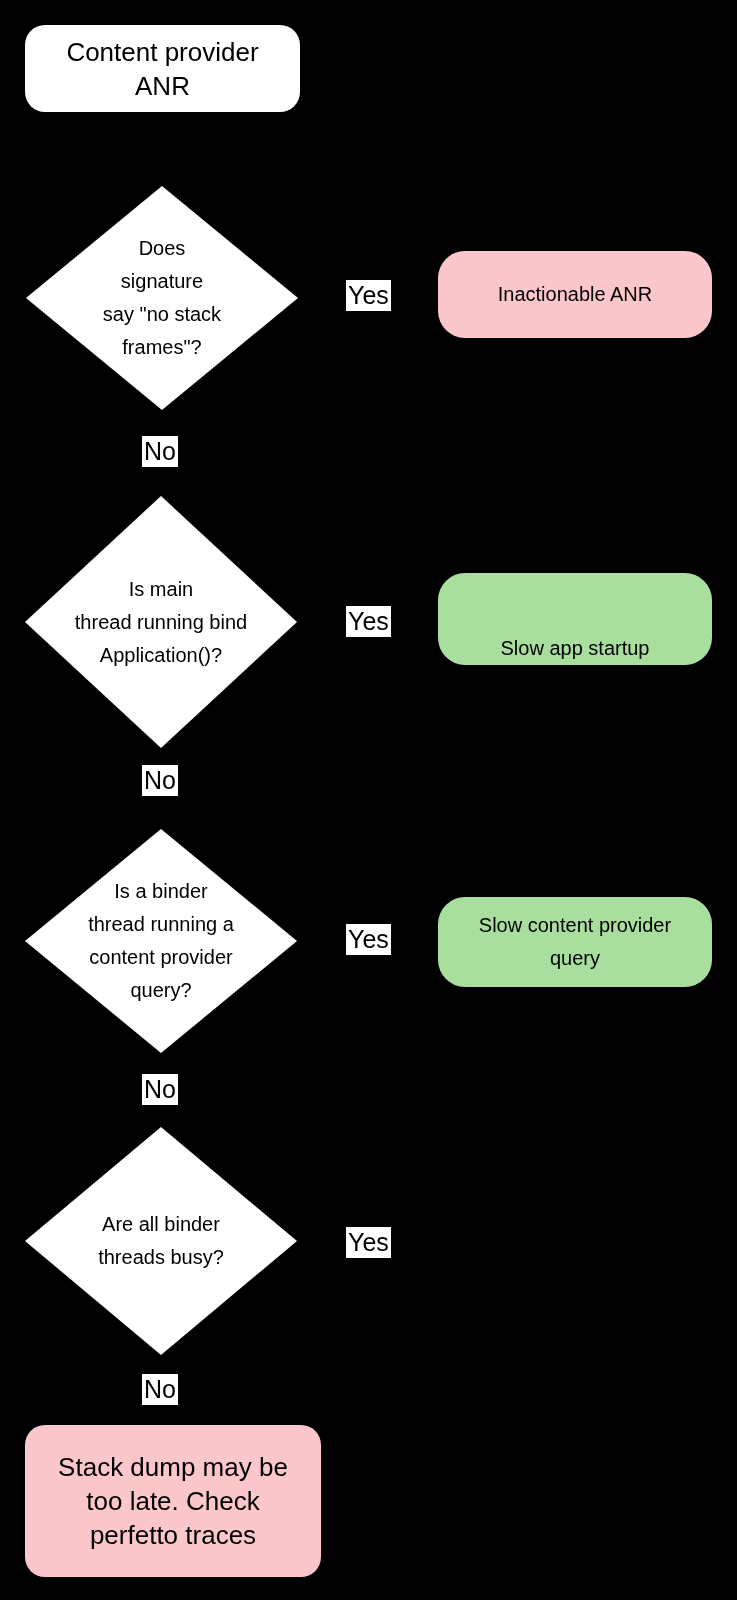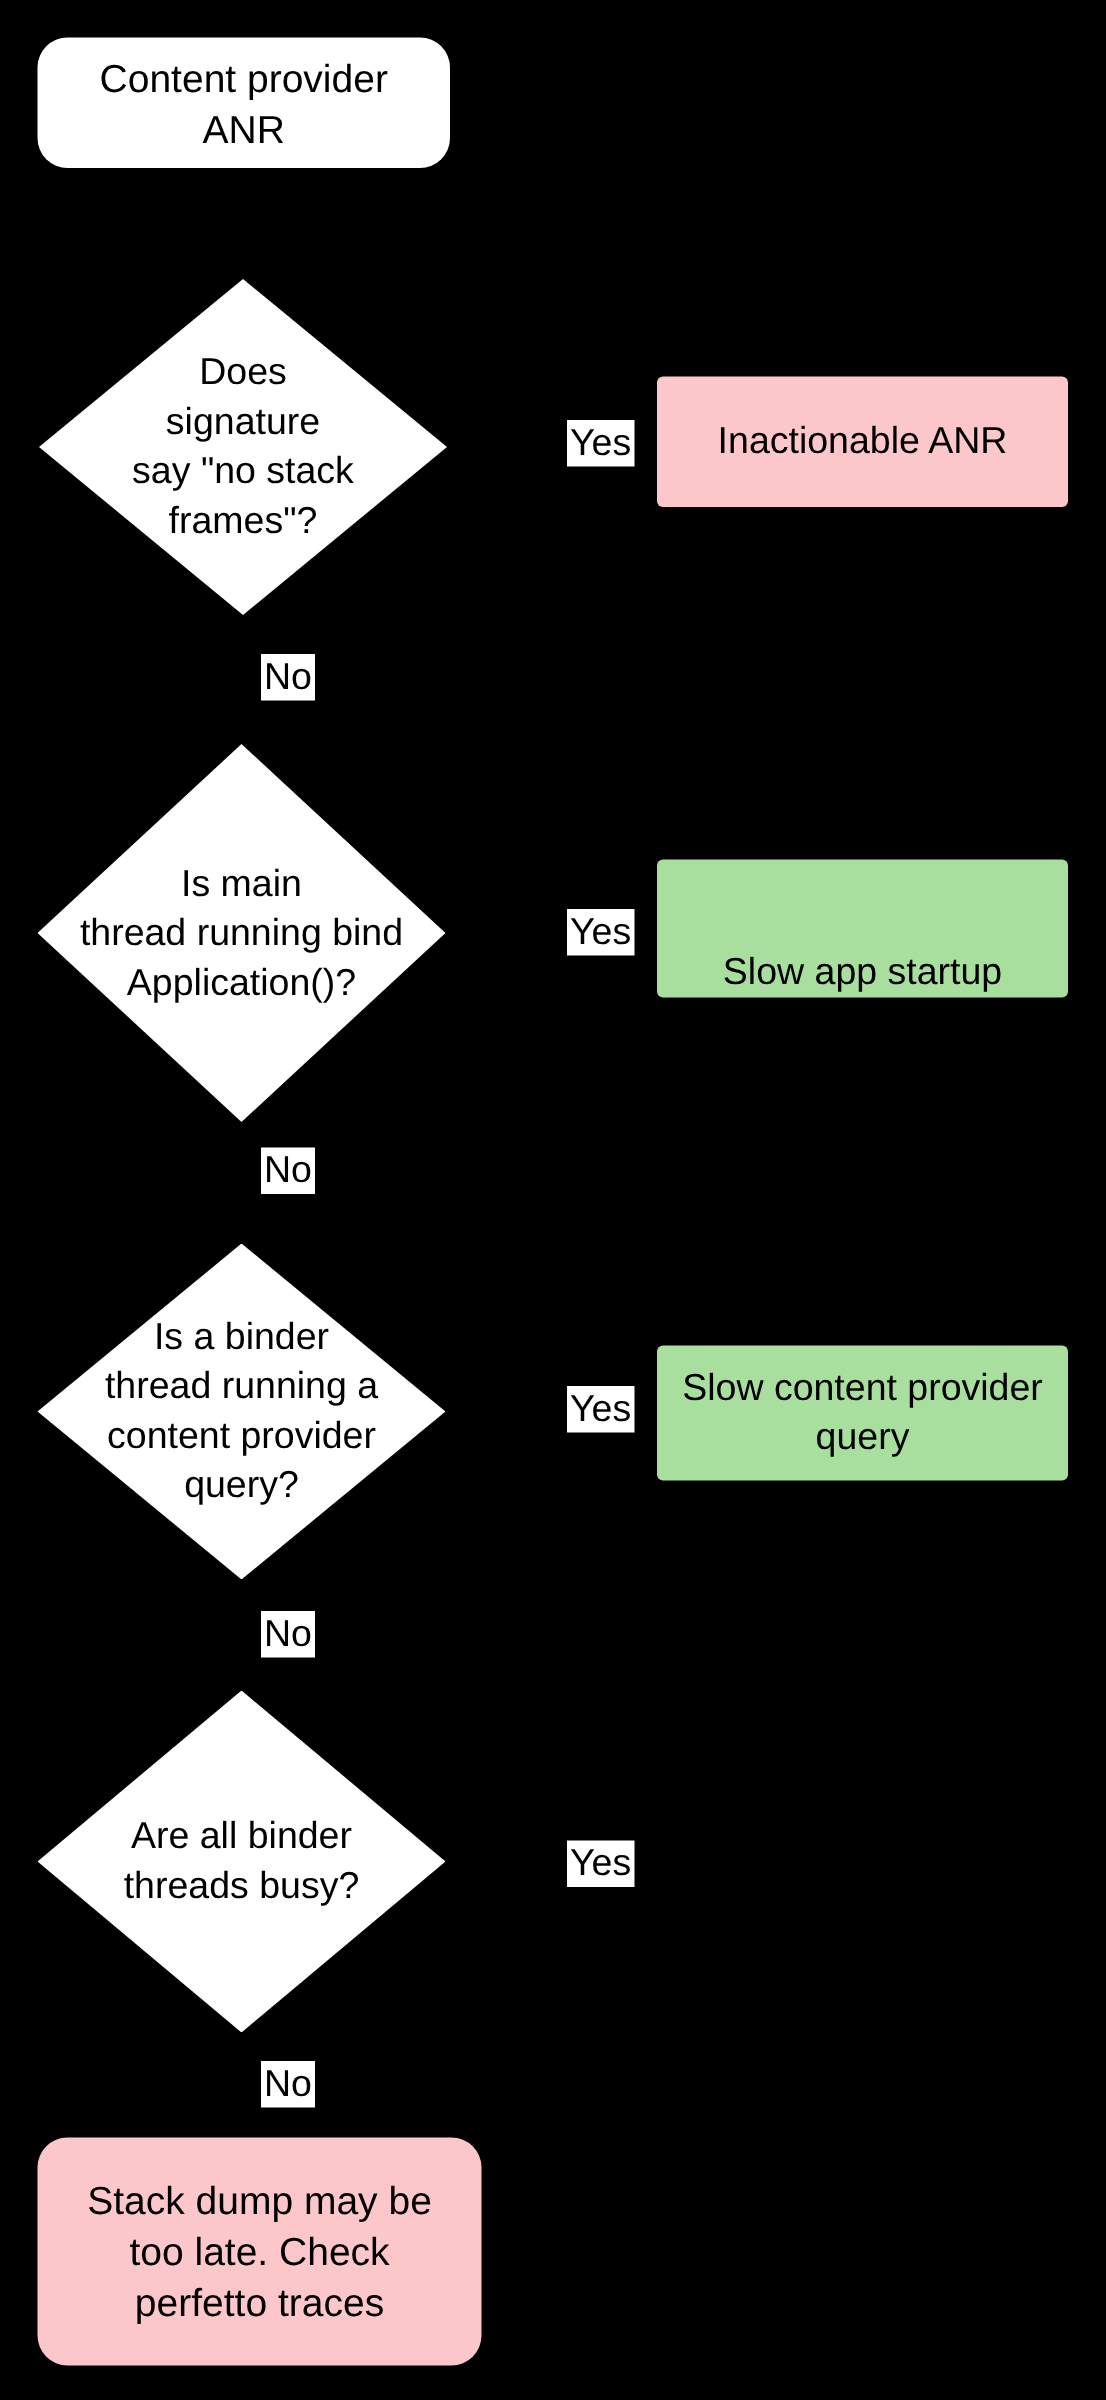--- a/index.html
+++ b/index.html
@@ -10,46 +10,45 @@
     overflow:hidden;
     font-family:"Liberation Sans", sans-serif;
     color:#000;
   }
   .node{position:absolute;}
   .rect{
     border-radius:20px;
     display:flex;align-items:center;justify-content:center;
   }
   .result{
-    border-radius:4px;
+    border-radius:27px;
     display:flex;align-items:center;justify-content:center;
   }
   .diamond{}
   .diamond-shape{
     position:absolute;inset:0;
     clip-path:polygon(50% 0%,100% 50%,50% 100%,0% 50%);
   }
   .diamond .node-text{
     position:absolute;inset:0;
     display:flex;align-items:center;justify-content:center;
   }
   .node-text{
     white-space:pre-line;
     text-align:center;
-    font-size:25px;
+    font-size:20px;
     line-height:33px;
   }
   .big .node-text{font-size:26px;line-height:34px;}
   .chip{
     position:absolute;
     font-size:25px;
     line-height:31px;
     padding:0 2px;
     text-align:right;
-    margin-left:32px;
   }
 </style>
 </head>
 <body>
 
 <div class="stage" style="background-color: rgb(0, 0, 0); padding-left: 34px;">
 
   <div class="node rect big" style="left: 25px; top: 25px; width: 275px; height: 87px; background-color: rgb(255, 255, 255);">
     <div class="node-text">Content provider
 ANR</div>

